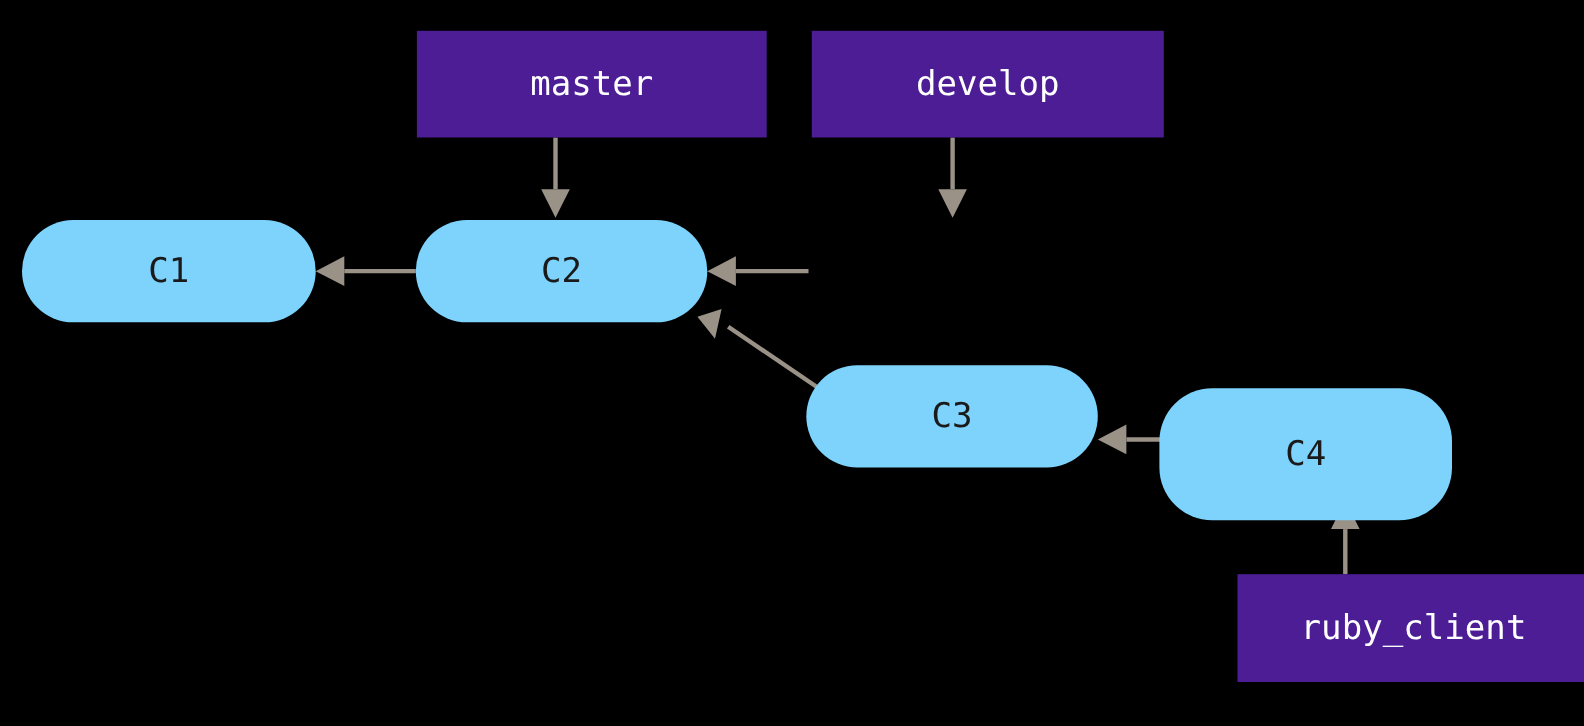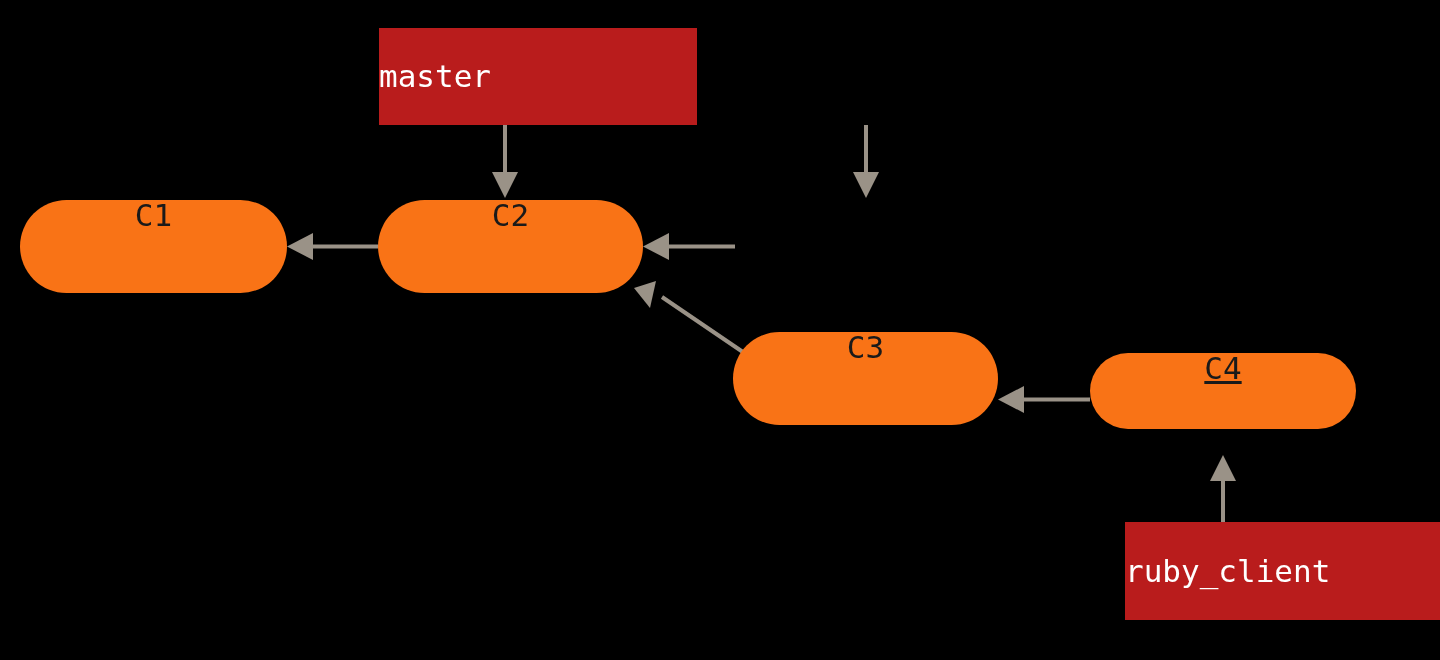--- a/index.html
+++ b/index.html
@@ -11,37 +11,38 @@
   #canvas {
     position: relative;
     width: 1440px;
     height: 660px;
     background: #000000;
     overflow: hidden;
     font-family: "DejaVu Sans Mono", "Liberation Mono", monospace;
   }
   .commit {
     position: absolute;
-    background: #f97316;
+    background: #7dd3fc;
     border-radius: 48px;
     display: flex;
-    align-items: flex-start;
+    align-items: center;
     justify-content: center;
     color: #1A1A1A;
     font-size: 31px;
     font-family: "DejaVu Sans Mono", "Liberation Mono", monospace;
     letter-spacing: 0px;
     line-height: 1;
     box-sizing: border-box;
   }
   .branch-label {
     position: absolute;
-    background: #b91c1c;
+    background: #4c1d95;
     display: flex;
     align-items: center;
+    justify-content: center;
     color: #FFFFFF;
     font-size: 31px;
     font-family: "DejaVu Sans Mono", "Liberation Mono", monospace;
     line-height: 1;
     box-sizing: border-box;
   }
   #edges {
     position: absolute;
     left: 0;
     top: 0;
@@ -104,26 +105,29 @@
 
   <div class="commit" style="left:378px; top:200px; width:265px; height:93px;">
     <span>C2</span>
   </div>
 
 
   <div class="commit" style="left:733px; top:332px; width:265px; height:93px;">
     <span>C3</span>
   </div>
 
-  <div class="commit" style="left:1090px; top:353px; width:266px; height:76px;text-decoration:underline;">
+  <div class="commit" style="left:1054px; top:353px; width:266px; height:120px;">
     <span>C4</span>
   </div>
 
   <div class="branch-label" style="left:379px; top:28px; width:318px; height:97px;">
     <span>master</span>
   </div>
 
+  <div class="branch-label" style="left:738px; top:28px; width:320px; height:97px;">
+    <span>develop</span>
+  </div>
 
   <div class="branch-label" style="left:1125px; top:522px; width:320px; height:98px;">
     <span>ruby_client</span>
   </div>
 
 </div>
 
 </body></html>

